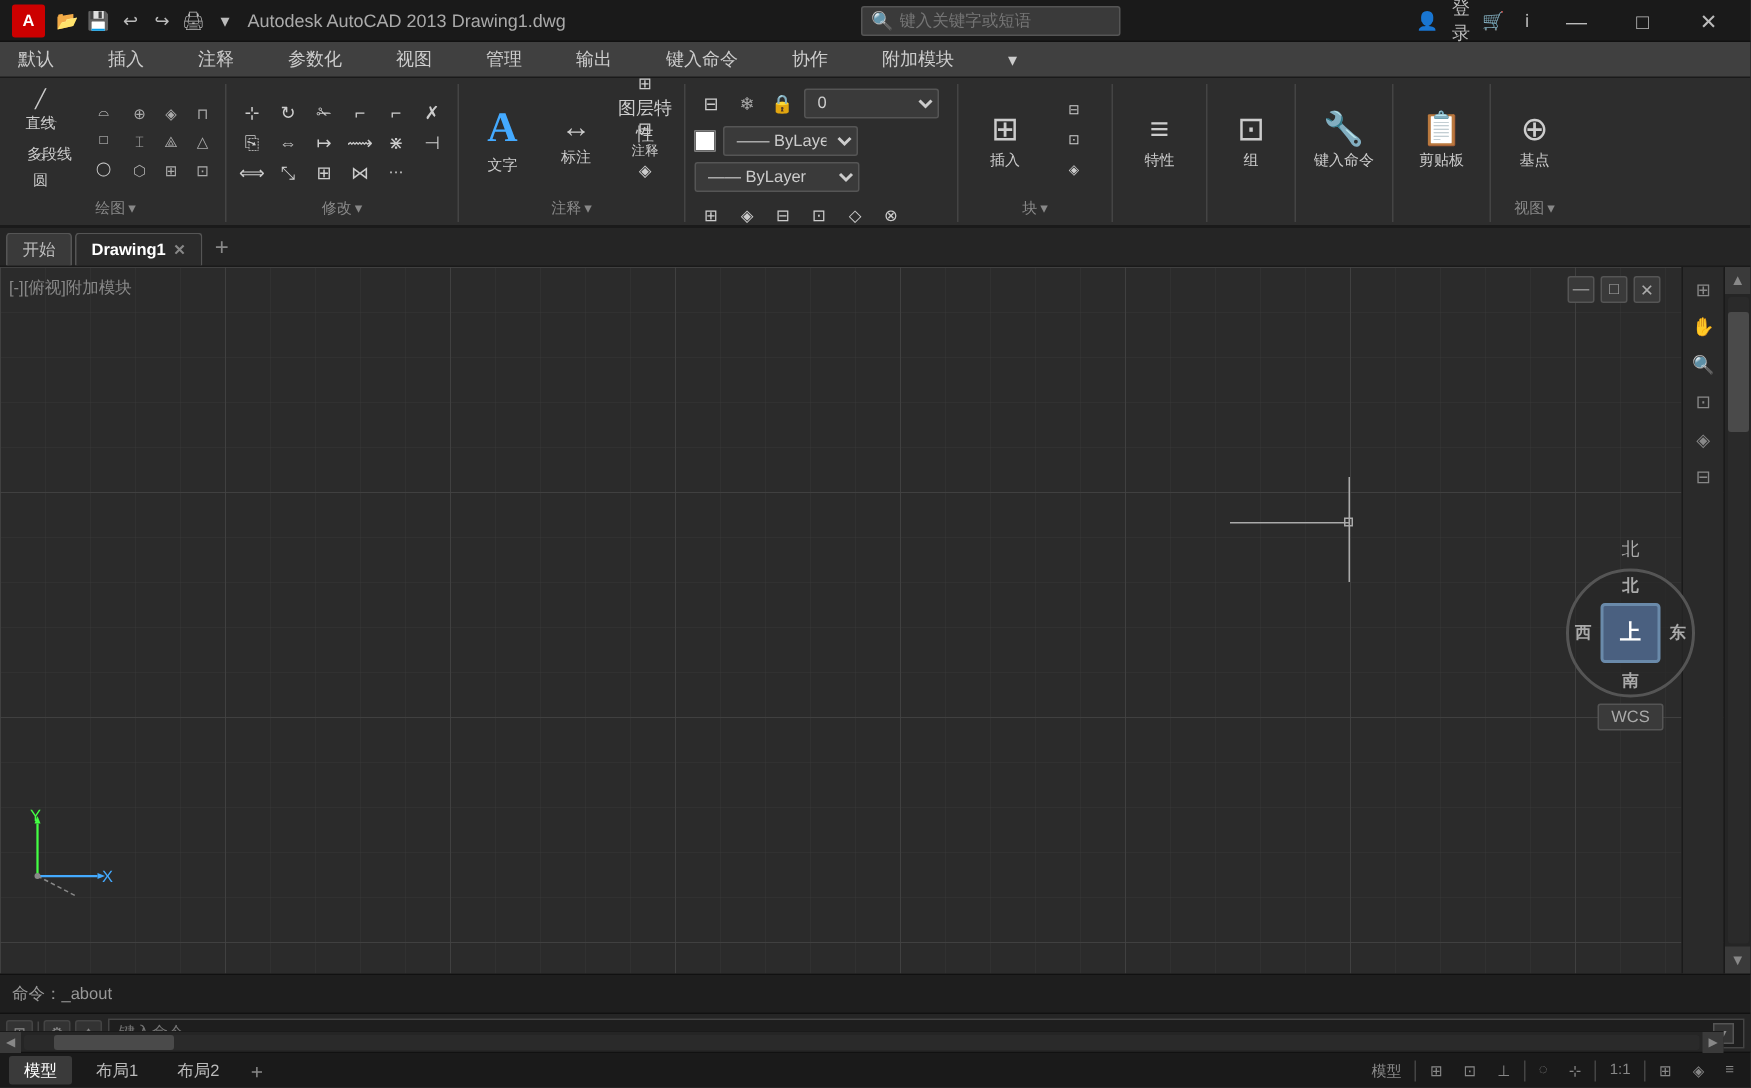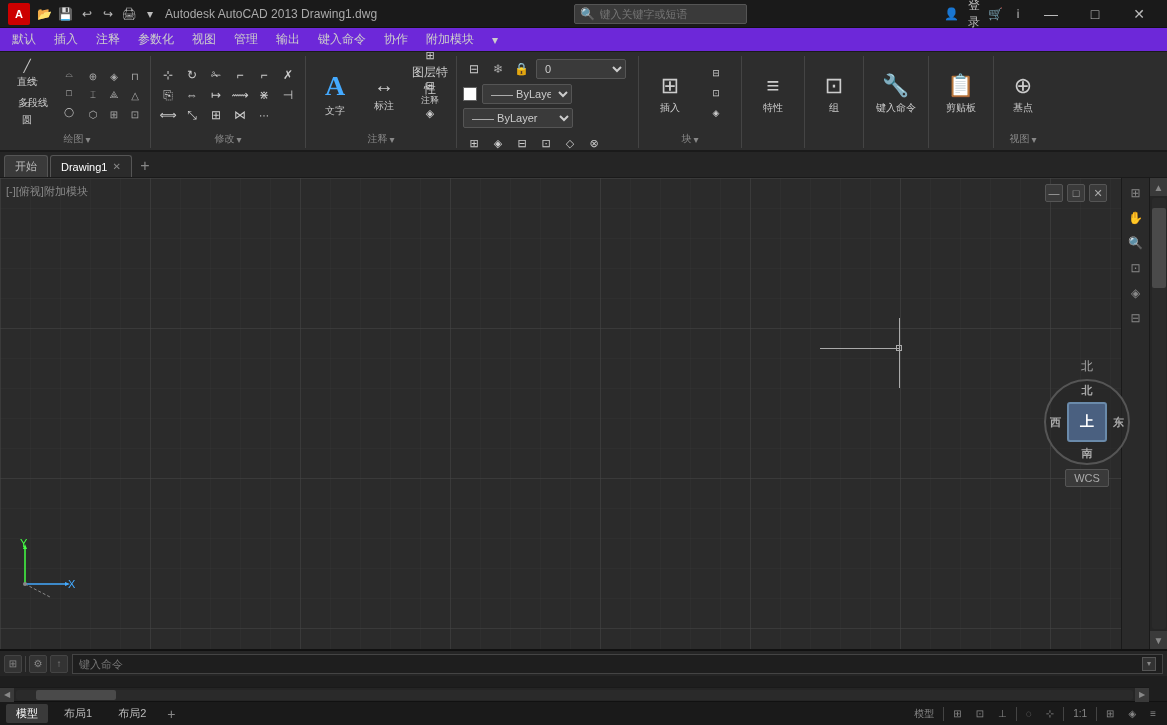--- a/index.html
+++ b/index.html
@@ -97,26 +97,26 @@
       cursor: pointer;
       font-size: 14px;
       display: flex;
       align-items: center;
       justify-content: center;
     }
 
     
     #menubar {
       height: 24px;
-      background: #6d28d9;
+      background: #404040;
       display: flex;
       align-items: center;
       padding: 0 4px;
       border-bottom: 1px solid #1a1a1a;
-      gap: 2px;
+      gap: 20px;
     }
     .menu-item {
       padding: 2px 8px;
       cursor: pointer;
       border-radius: 2px;
       font-size: 12px;
       color: #ccc;
       height: 22px;
       display: flex;
       align-items: center;
@@ -191,20 +191,21 @@
       cursor: pointer;
       display: flex;
       align-items: center;
       gap: 5px;
       height: 22px;
       margin-right: 2px;
     }
     .doc-tab.active {
       background: #2b2b2b;
       color: #fff;
+      font-weight: bold;
     }
     .doc-tab .close-tab {
       font-size: 10px;
       color: #888;
       cursor: pointer;
     }
     .add-tab-btn {
       width: 22px;
       height: 22px;
       display: flex;
@@ -1018,20 +1019,23 @@
 
       <line x1="15" y1="45" x2="40" y2="58" stroke="#888" stroke-width="1" stroke-dasharray="3,2"></line>
     </svg>
   </div>
 
   <div id="chia-text">CHIA</div>
 
 </div>
 
 <div id="command-area">
+  <div id="command-output">
+    <span>命令：_about</span>
+  </div>
   <div id="command-input-row">
     <div id="cmd-icons">
       <button class="cmd-icon-btn">⊞</button>
       <div id="cmd-separator"></div>
       <button class="cmd-icon-btn">⚙</button>
       <button class="cmd-icon-btn">↑</button>
     </div>
     <div id="cmd-input-box">
       <input type="text" placeholder="键入命令" style="">
       <div id="cmd-input-scroll">▾</div>

